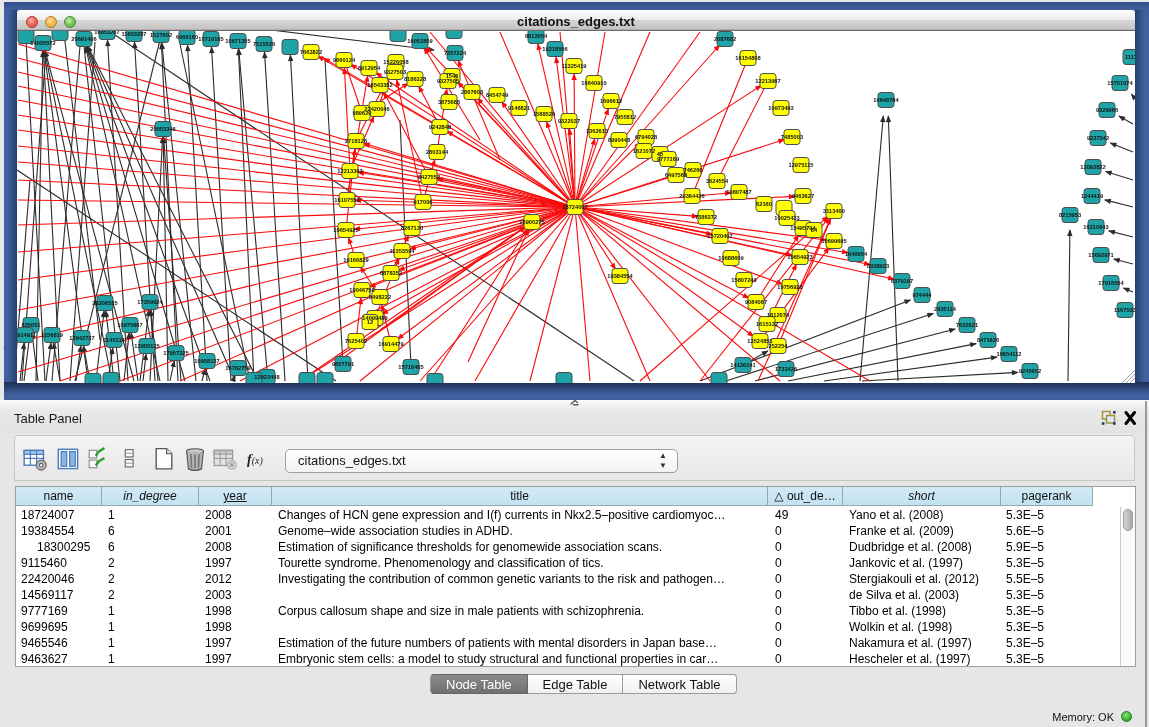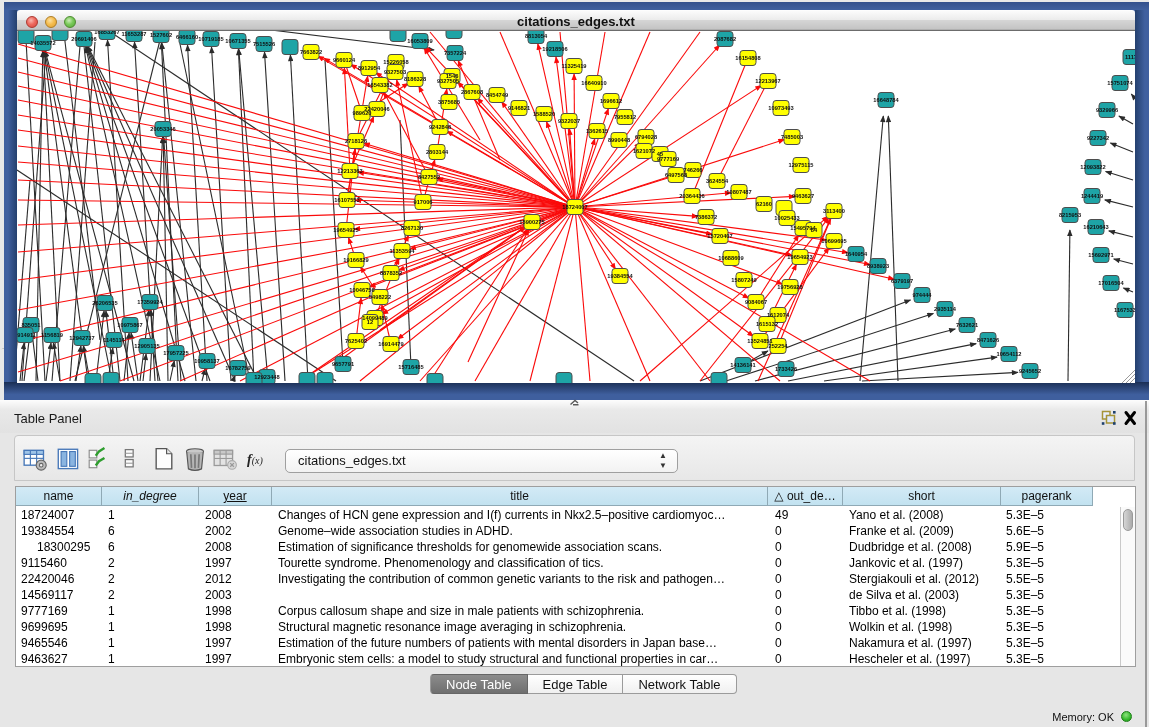--- a/index.html
+++ b/index.html
@@ -592,35 +592,35 @@
  <path d="M16.8 14.8 L20.2 18.2 M20.2 14.8 L16.8 18.2" stroke="#999" stroke-width="1.2"></path>
 </svg>
 <div style="position:absolute;left:247px;top:452px;font-size:14px;font-style:italic;color:#222;font-family:'Liberation Serif',serif;"><b>f</b><span style="font-size:10px">(x)</span></div>
 <div id="combo">citations_edges.txt<span class="arr">▲<br>▼</span></div>
 <div id="tbl"></div>
 <div class="hc" style="left:16px;width:86px;">name</div>
 <div class="hc" style="left:102px;width:97px;font-style:italic;">in_degree</div>
 <div class="hc" style="left:199px;width:73px;text-decoration:underline;">year</div>
 <div class="hc" style="left:272px;width:496px;">title</div>
 <div class="hc" style="left:768px;width:75px;">△ out_de…</div>
-<div class="hc" style="left:843px;width:158px;">short</div>
+<div class="hc" style="left:843px;width:158px;font-style:italic;">short</div>
 <div class="hc" style="left:1001px;width:92px;">pagerank</div>
 <div class="trow" style="top:507px">
 <span style="left:21px">18724007</span>
     <span style="left:108px">1</span>
     <span style="left:205px">2008</span>
 <span style="left:278px">Changes of HCN gene expression and I(f) currents in Nkx2.5–positive cardiomyoc…</span>
     <span style="left:775px">49</span>
     <span style="left:849px">Yano et al. (2008)</span>
 <span style="left:1006px">5.3E–5</span>
   </div>
 <div class="trow" style="top:523px">
 <span style="left:21px">19384554</span>
     <span style="left:108px">6</span>
-    <span style="left:205px">2002</span>
+    <span style="left:205px">2001</span>
 <span style="left:278px">Genome–wide association studies in ADHD.</span>
     <span style="left:775px">0</span>
     <span style="left:849px">Franke et al. (2009)</span>
 <span style="left:1006px">5.6E–5</span>
   </div>
 <div class="trow" style="top:539px">
 <span style="left:37px">18300295</span>
     <span style="left:108px">6</span>
     <span style="left:205px">2008</span>
 <span style="left:278px">Estimation of significance thresholds for genomewide association scans.</span>
@@ -660,21 +660,20 @@
     <span style="left:205px">1998</span>
 <span style="left:278px">Corpus callosum shape and size in male patients with schizophrenia.</span>
     <span style="left:775px">0</span>
     <span style="left:849px">Tibbo et al. (1998)</span>
 <span style="left:1006px">5.3E–5</span>
   </div>
 <div class="trow" style="top:619px">
 <span style="left:21px">9699695</span>
     <span style="left:108px">1</span>
     <span style="left:205px">1998</span>
-<span style="left:278px">Structural magnetic resonance image averaging in schizophrenia.</span>
     <span style="left:775px">0</span>
     <span style="left:849px">Wolkin et al. (1998)</span>
 <span style="left:1006px">5.3E–5</span>
   </div>
 <div class="trow" style="top:635px">
 <span style="left:21px">9465546</span>
     <span style="left:108px">1</span>
     <span style="left:205px">1997</span>
 <span style="left:278px">Estimation of the future numbers of patients with mental disorders in Japan base…</span>
     <span style="left:775px">0</span>

